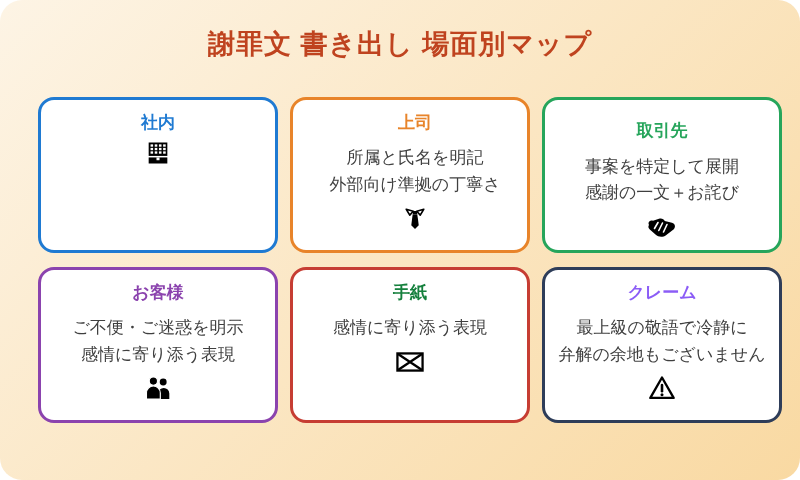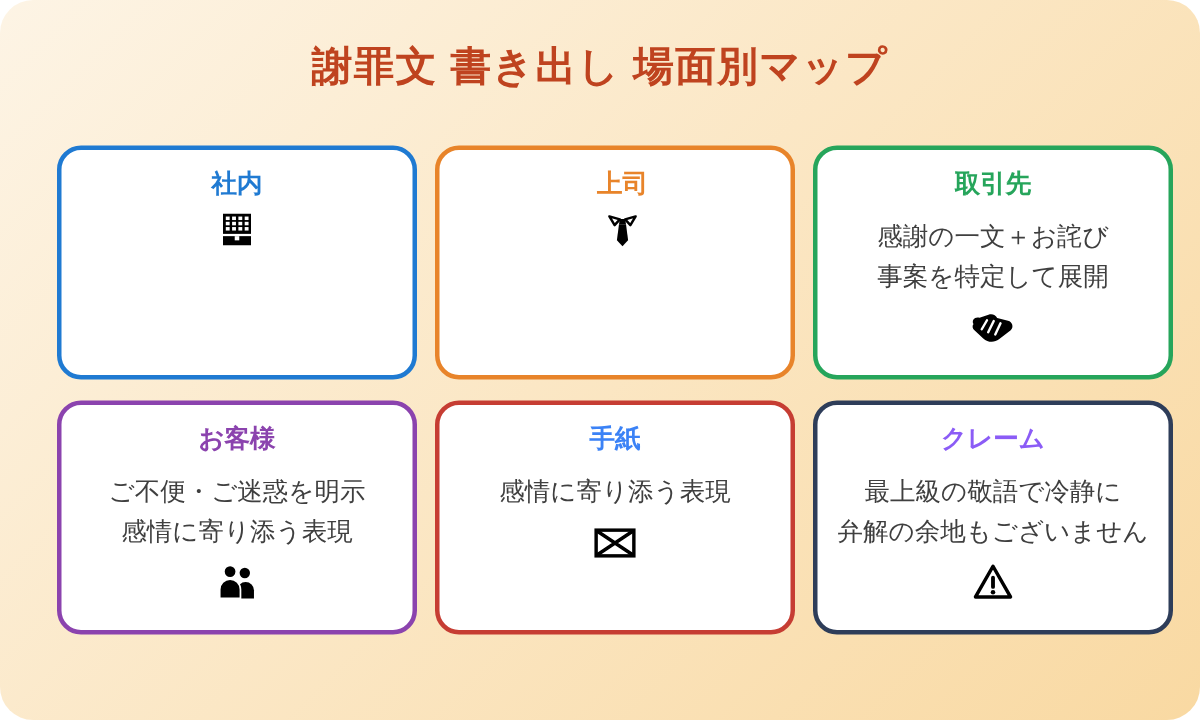--- a/index.html
+++ b/index.html
@@ -97,35 +97,39 @@
               <rect x="16.4" y="10.6" width="2.2" height="2"></rect>
           </g>
           <rect x="4" y="15.8" width="16" height="5.2" fill="#000"></rect>
           <rect x="10.7" y="15.8" width="2.6" height="2.4" fill="#fff"></rect>
         </svg>
       </div>
     </div>
 
     <div class="card" style="border-color: rgb(232, 132, 42); padding-left: 10px;">
       <div class="card-title" style="color: rgb(232, 132, 42);">上司</div>
+      <div class="card-lines">
+        <div>所属と氏名を明記</div>
+        <div>外部向け準拠の丁寧さ</div>
+      </div>
       <div class="card-icon">
         <svg width="28" height="28" viewBox="0 0 24 24">
           <path d="M4.5,4.5 L10.5,6.2 L7.5,9.5 Z" fill="#fff" stroke="#000" stroke-width="1.4" stroke-linejoin="round"></path>
           <path d="M19.5,4.5 L13.5,6.2 L16.5,9.5 Z" fill="#fff" stroke="#000" stroke-width="1.4" stroke-linejoin="round"></path>
           <polygon points="10.5,6 13.5,6 14,9 10,9" fill="#000"></polygon>
           <polygon points="10,9 14,9 15.2,18.2 12,21.5 8.8,18.2" fill="#000"></polygon>
         </svg>
       </div>
     </div>
 
-    <div class="card" style="border-color: rgb(38, 165, 91);">
+    <div class="card" style="border-color: rgb(38, 165, 91); justify-content: center;">
       <div class="card-title" style="color: rgb(38, 165, 91);">取引先</div>
       <div class="card-lines">
+        <div>事案を特定して展開</div>
         <div>感謝の一文＋お詫び</div>
-        <div>事案を特定して展開</div>
       </div>
       <div class="card-icon">
         <svg width="34" height="26" viewBox="0 0 34 24">
           <path d="M4,10 C2.5,7.5 5,4.8 8,5.8 L14,3.8 C16.5,3 18.8,4 19.8,6 L27,7.8 C30,8.6 31,12 28.8,14.2 L21,20.2 C18,22.6 13.5,22.4 10.5,19.6 L4.8,14.4 C3.2,13 3,11.4 4,10 Z" fill="#000"></path>
           <g stroke="#fff" stroke-width="1.6" stroke-linecap="round">
             <line x1="13" y1="7.5" x2="9.5" y2="13.5"></line>
             <line x1="17.5" y1="8" x2="13.8" y2="15.5"></line>
             <line x1="22" y1="9.5" x2="18.5" y2="17"></line>
           </g>
         </svg>
@@ -142,21 +146,21 @@
         <svg width="30" height="28" viewBox="0 0 26 24">
           <circle cx="17.5" cy="6.8" r="3" fill="#000"></circle>
           <path d="M13.2,21.5 V16.8 a4.8,4.8 0 0 1 9.6,0 V21.5 Z" fill="#000"></path>
           <circle cx="9" cy="6" r="3.6" fill="#000" stroke="#fff" stroke-width="1"></circle>
           <path d="M3,21.5 V16.3 a6,6 0 0 1 12,0 V21.5 Z" fill="#000" stroke="#fff" stroke-width="1"></path>
         </svg>
       </div>
     </div>
 
     <div class="card" style="border-color: rgb(198, 61, 51);">
-      <div class="card-title" style="color: #3b82f6;">手紙</div>
+      <div class="card-title" style="color: #15803d;">手紙</div>
       <div class="card-lines">
         <div>感情に寄り添う表現</div>
       </div>
       <div class="card-icon">
         <svg width="32" height="26" viewBox="0 0 28 22">
           <rect x="3" y="3.5" width="22" height="15" fill="none" stroke="#000" stroke-width="2"></rect>
           <path d="M3.5,4 L24.5,18 M24.5,4 L3.5,18" stroke="#000" stroke-width="2" fill="none"></path>
         </svg>
       </div>
     </div>

